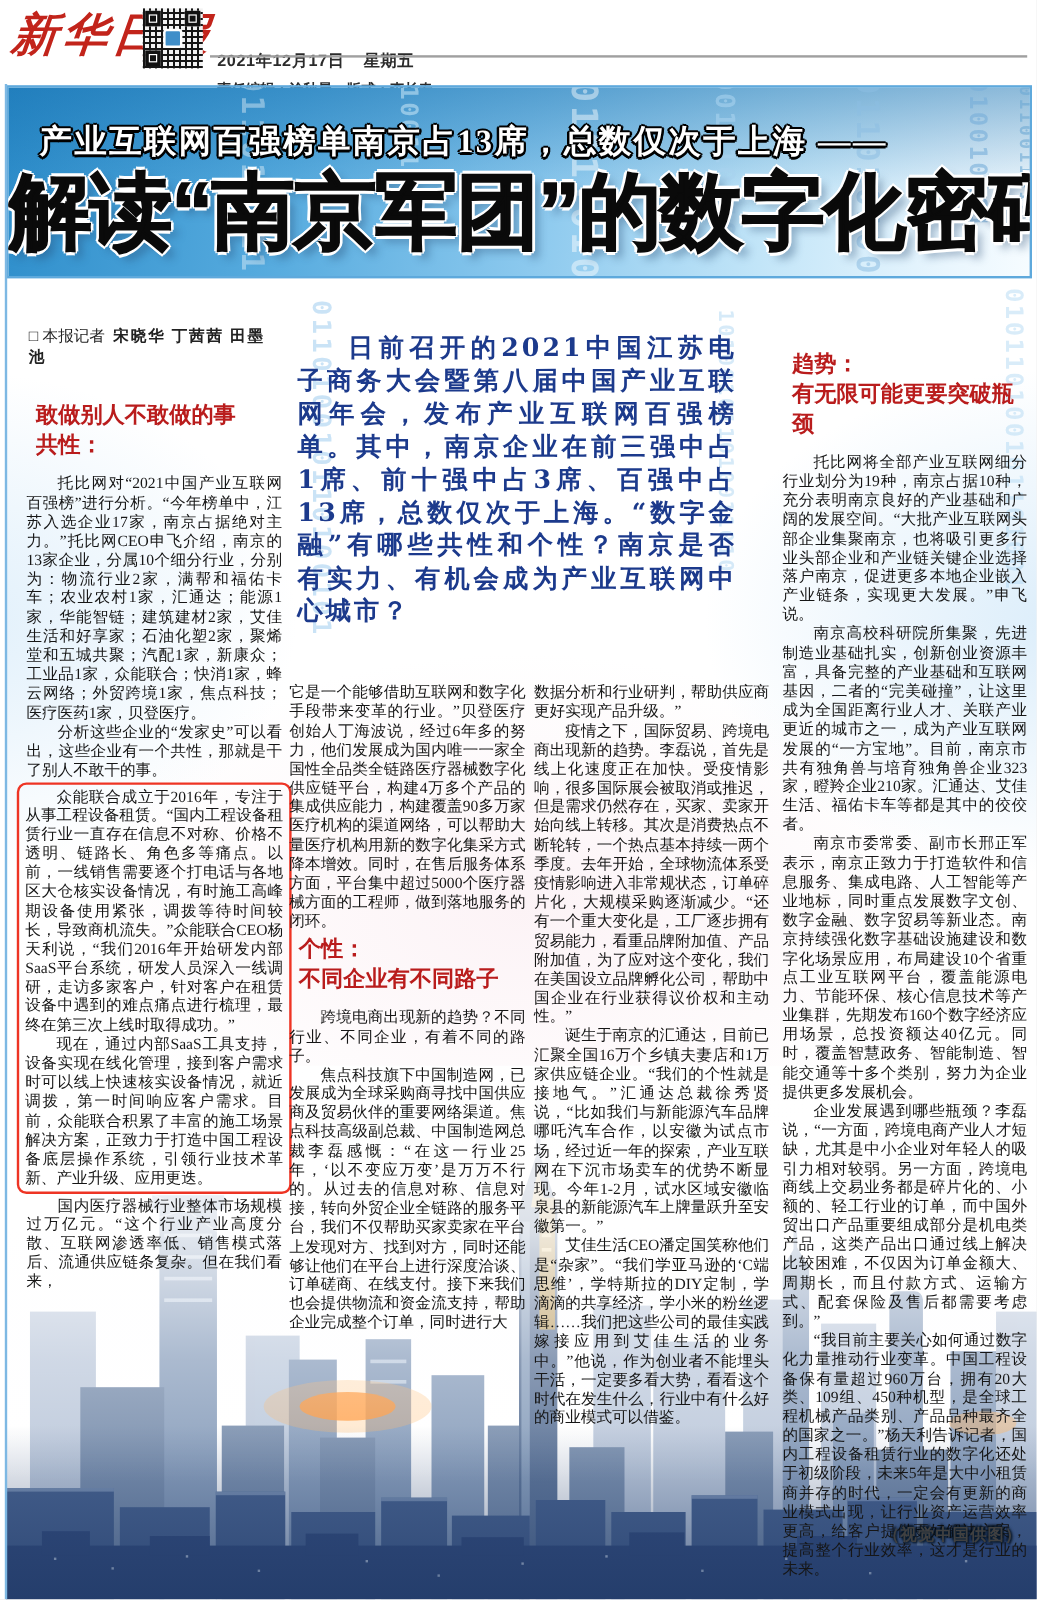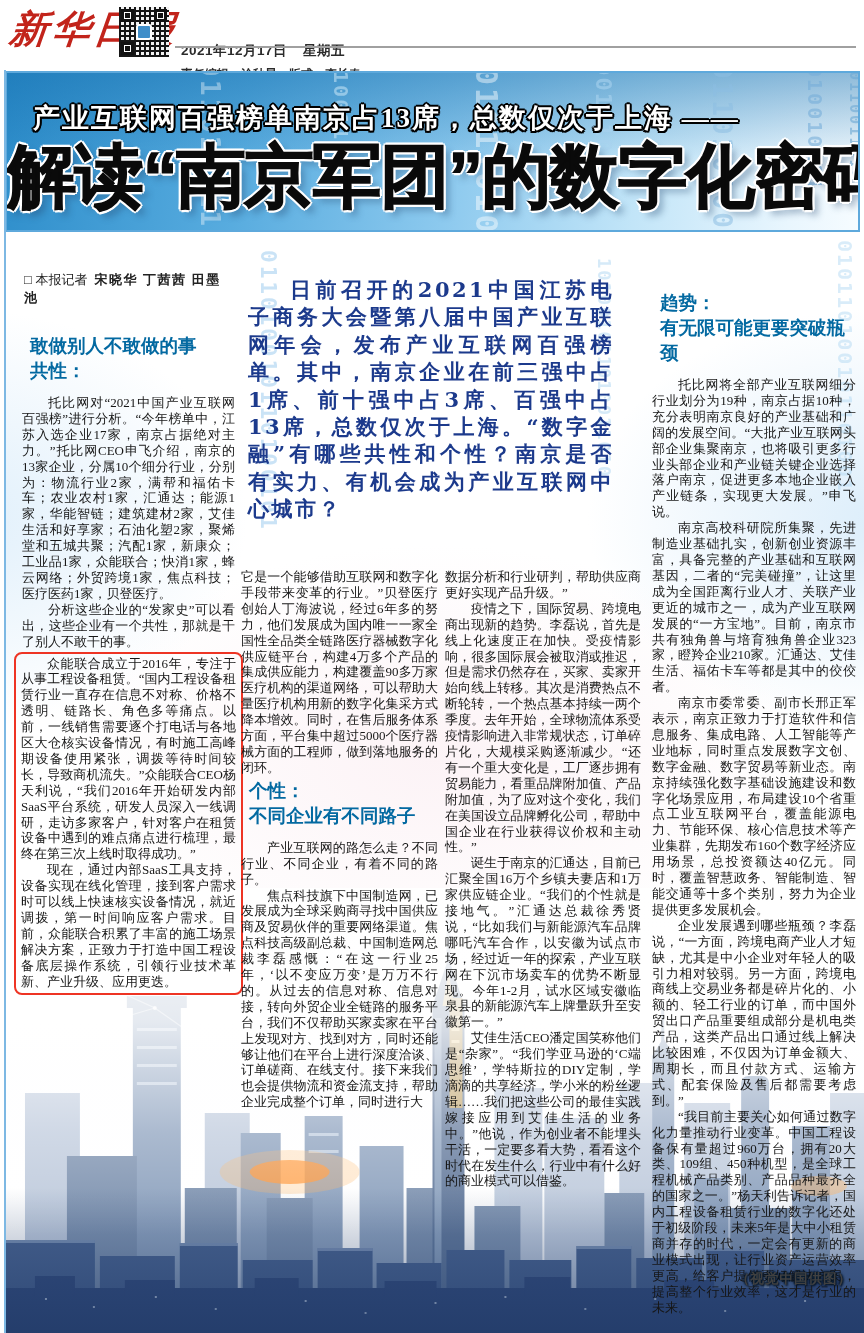--- a/index.html
+++ b/index.html
@@ -69,21 +69,21 @@
              font-weight:700; letter-spacing:1px; font-family:"Liberation Sans", sans-serif;
              text-shadow:0 0 3px #0a2a4a,1px 1px 2px #000,-1px -1px 2px #000; }
   .leftline { position:absolute; left:4px; top:70px; bottom:0; width:2px; background:#7db8e3; z-index:8; }
 
   
   .col { position:absolute; z-index:3; color:#161616; }
   .col p { margin:0; font-size:13px; line-height:15.9px; text-align:justify; text-justify:inter-ideograph;
            text-indent:2em; }
   .col p.noindent { text-indent:0; }
   .col h2 { font-family:"Liberation Sans", sans-serif; font-weight:900; font-size:18.5px;
-            line-height:25px; margin:2px 0 12px 8px; color:#0369a1; }
+            line-height:25px; margin:2px 0 12px 8px; color:#b91c1c; }
   .col1 { left:22px;  top:271px; width:213px; }
   .col2 { left:241px; top:569px; width:197px; }
   .col3 { left:445px; top:569px; width:196px; }
   .col4 { left:652px; top:286px; width:204px; }
   .col4 h2 { margin-top:4px; }
   .byline { font-size:13px; font-family:"Liberation Sans", sans-serif; color:#222; margin:0 0 4px 2px; }
   .byline b { margin-left:7px; letter-spacing:1.5px; }
   .col1 h2 { margin-top:26px; }
   .redbox { border:2.5px solid #ee3424; border-radius:8px; padding:2px 5px 3px; margin:2px -8px; }
 
@@ -269,31 +269,32 @@
     <h2>
       <div>敢做别人不敢做的事</div>
       <div>共性：</div>
     </h2>
     <p>托比网对“2021中国产业互联网百强榜”进行分析。“今年榜单中，江苏入选企业17家，南京占据绝对主力。”托比网CEO申飞介绍，南京的13家企业，分属10个细分行业，分别为：物流行业2家，满帮和福佑卡车；农业农村1家，汇通达；能源1家，华能智链；建筑建材2家，艾佳生活和好享家；石油化塑2家，聚烯堂和五城共聚；汽配1家，新康众；工业品1家，众能联合；快消1家，蜂云网络；外贸跨境1家，焦点科技；医疗医药1家，贝登医疗。</p>
     <p>分析这些企业的“发家史”可以看出，这些企业有一个共性，那就是干了别人不敢干的事。</p>
     <div class="redbox">
       <p>众能联合成立于2016年，专注于从事工程设备租赁。“国内工程设备租赁行业一直存在信息不对称、价格不透明、链路长、角色多等痛点。以前，一线销售需要逐个打电话与各地区大仓核实设备情况，有时施工高峰期设备使用紧张，调拨等待时间较长，导致商机流失。”众能联合CEO杨天利说，“我们2016年开始研发内部SaaS平台系统，研发人员深入一线调研，走访多家客户，针对客户在租赁设备中遇到的难点痛点进行梳理，最终在第三次上线时取得成功。”</p>
       <p>现在，通过内部SaaS工具支持，设备实现在线化管理，接到客户需求时可以线上快速核实设备情况，就近调拨，第一时间响应客户需求。目前，众能联合积累了丰富的施工场景解决方案，正致力于打造中国工程设备底层操作系统，引领行业技术革新、产业升级、应用更迭。</p>
     </div>
+    <p>国内医疗器械行业整体市场规模过万亿元。“这个行业产业高度分散、互联网渗透率低、销售模式落后、流通供应链条复杂。但在我们看来，</p>
   </div>
 
   <div class="lede">日前召开的2021中国江苏电子商务大会暨第八届中国产业互联网年会，发布产业互联网百强榜单。其中，南京企业在前三强中占1席、前十强中占3席、百强中占13席，总数仅次于上海。“数字金融”有哪些共性和个性？南京是否有实力、有机会成为产业互联网中心城市？</div>
 
   <div class="col col2">
     <p class="noindent">它是一个能够借助互联网和数字化手段带来变革的行业。”贝登医疗创始人丁海波说，经过6年多的努力，他们发展成为国内唯一一家全国性全品类全链路医疗器械数字化供应链平台，构建4万多个产品的集成供应能力，构建覆盖90多万家医疗机构的渠道网络，可以帮助大量医疗机构用新的数字化集采方式降本增效。同时，在售后服务体系方面，平台集中超过5000个医疗器械方面的工程师，做到落地服务的闭环。</p>
     <h2>
       <div>个性：</div>
       <div>不同企业有不同路子</div>
     </h2>
-    <p>产业互联网的路怎么走？不同行业、不同企业，有着不同的路子。</p>
+    <p>跨境电商出现新的趋势？不同行业、不同企业，有着不同的路子。</p>
     <p>焦点科技旗下中国制造网，已发展成为全球采购商寻找中国供应商及贸易伙伴的重要网络渠道。焦点科技高级副总裁、中国制造网总裁李磊感慨：“在这一行业25年，‘以不变应万变’是万万不行的。从过去的信息对称、信息对接，转向外贸企业全链路的服务平台，我们不仅帮助买家卖家在平台上发现对方、找到对方，同时还能够让他们在平台上进行深度洽谈、订单磋商、在线支付。接下来我们也会提供物流和资金流支持，帮助企业完成整个订单，同时进行大</p>
   </div>
 
   <div class="col col3">
     <p class="noindent">数据分析和行业研判，帮助供应商更好实现产品升级。”</p>
     <p>疫情之下，国际贸易、跨境电商出现新的趋势。李磊说，首先是线上化速度正在加快。受疫情影响，很多国际展会被取消或推迟，但是需求仍然存在，买家、卖家开始向线上转移。其次是消费热点不断轮转，一个热点基本持续一两个季度。去年开始，全球物流体系受疫情影响进入非常规状态，订单碎片化，大规模采购逐渐减少。“还有一个重大变化是，工厂逐步拥有贸易能力，看重品牌附加值、产品附加值，为了应对这个变化，我们在美国设立品牌孵化公司，帮助中国企业在行业获得议价权和主动性。”</p>
     <p>诞生于南京的汇通达，目前已汇聚全国16万个乡镇夫妻店和1万家供应链企业。“我们的个性就是接地气。”汇通达总裁徐秀贤说，“比如我们与新能源汽车品牌哪吒汽车合作，以安徽为试点市场，经过近一年的探索，产业互联网在下沉市场卖车的优势不断显现。今年1-2月，试水区域安徽临泉县的新能源汽车上牌量跃升至安徽第一。”</p>
     <p>艾佳生活CEO潘定国笑称他们是“杂家”。“我们学亚马逊的‘C端思维’，学特斯拉的DIY定制，学滴滴的共享经济，学小米的粉丝逻辑……我们把这些公司的最佳实践嫁接应用到艾佳生活的业务中。”他说，作为创业者不能埋头干活，一定要多看大势，看看这个时代在发生什么，行业中有什么好的商业模式可以借鉴。</p>
   </div>
 

